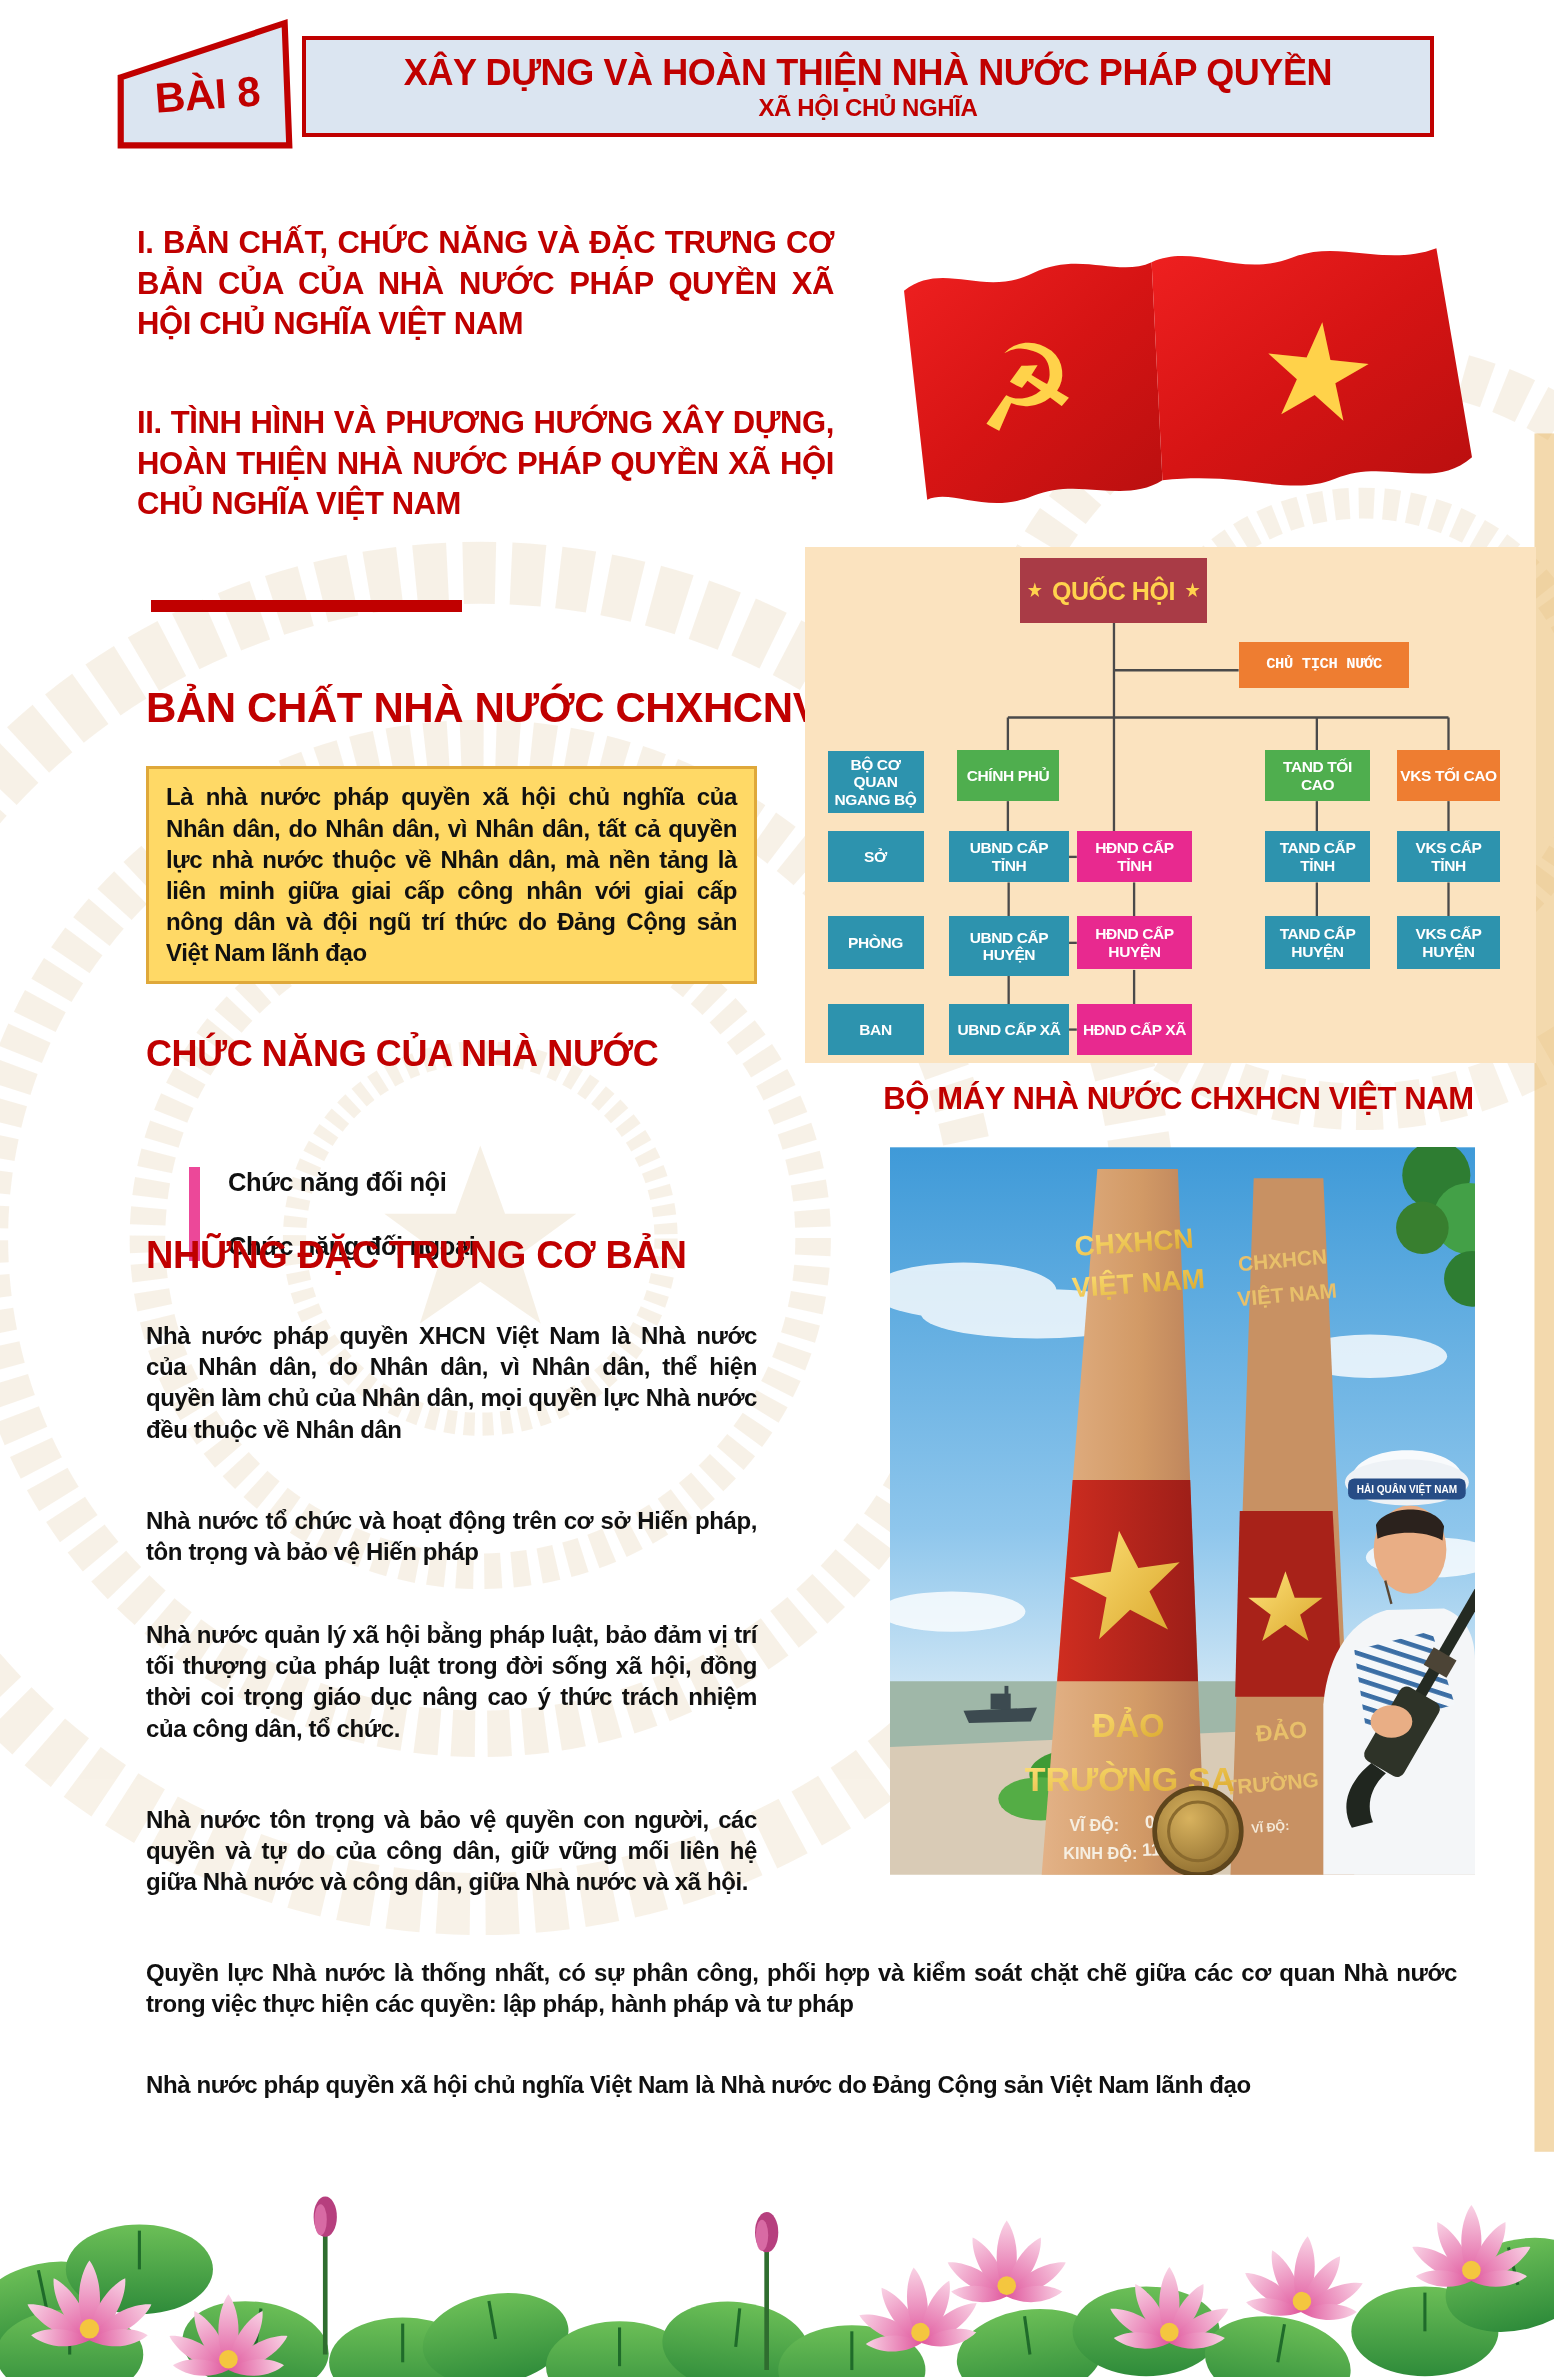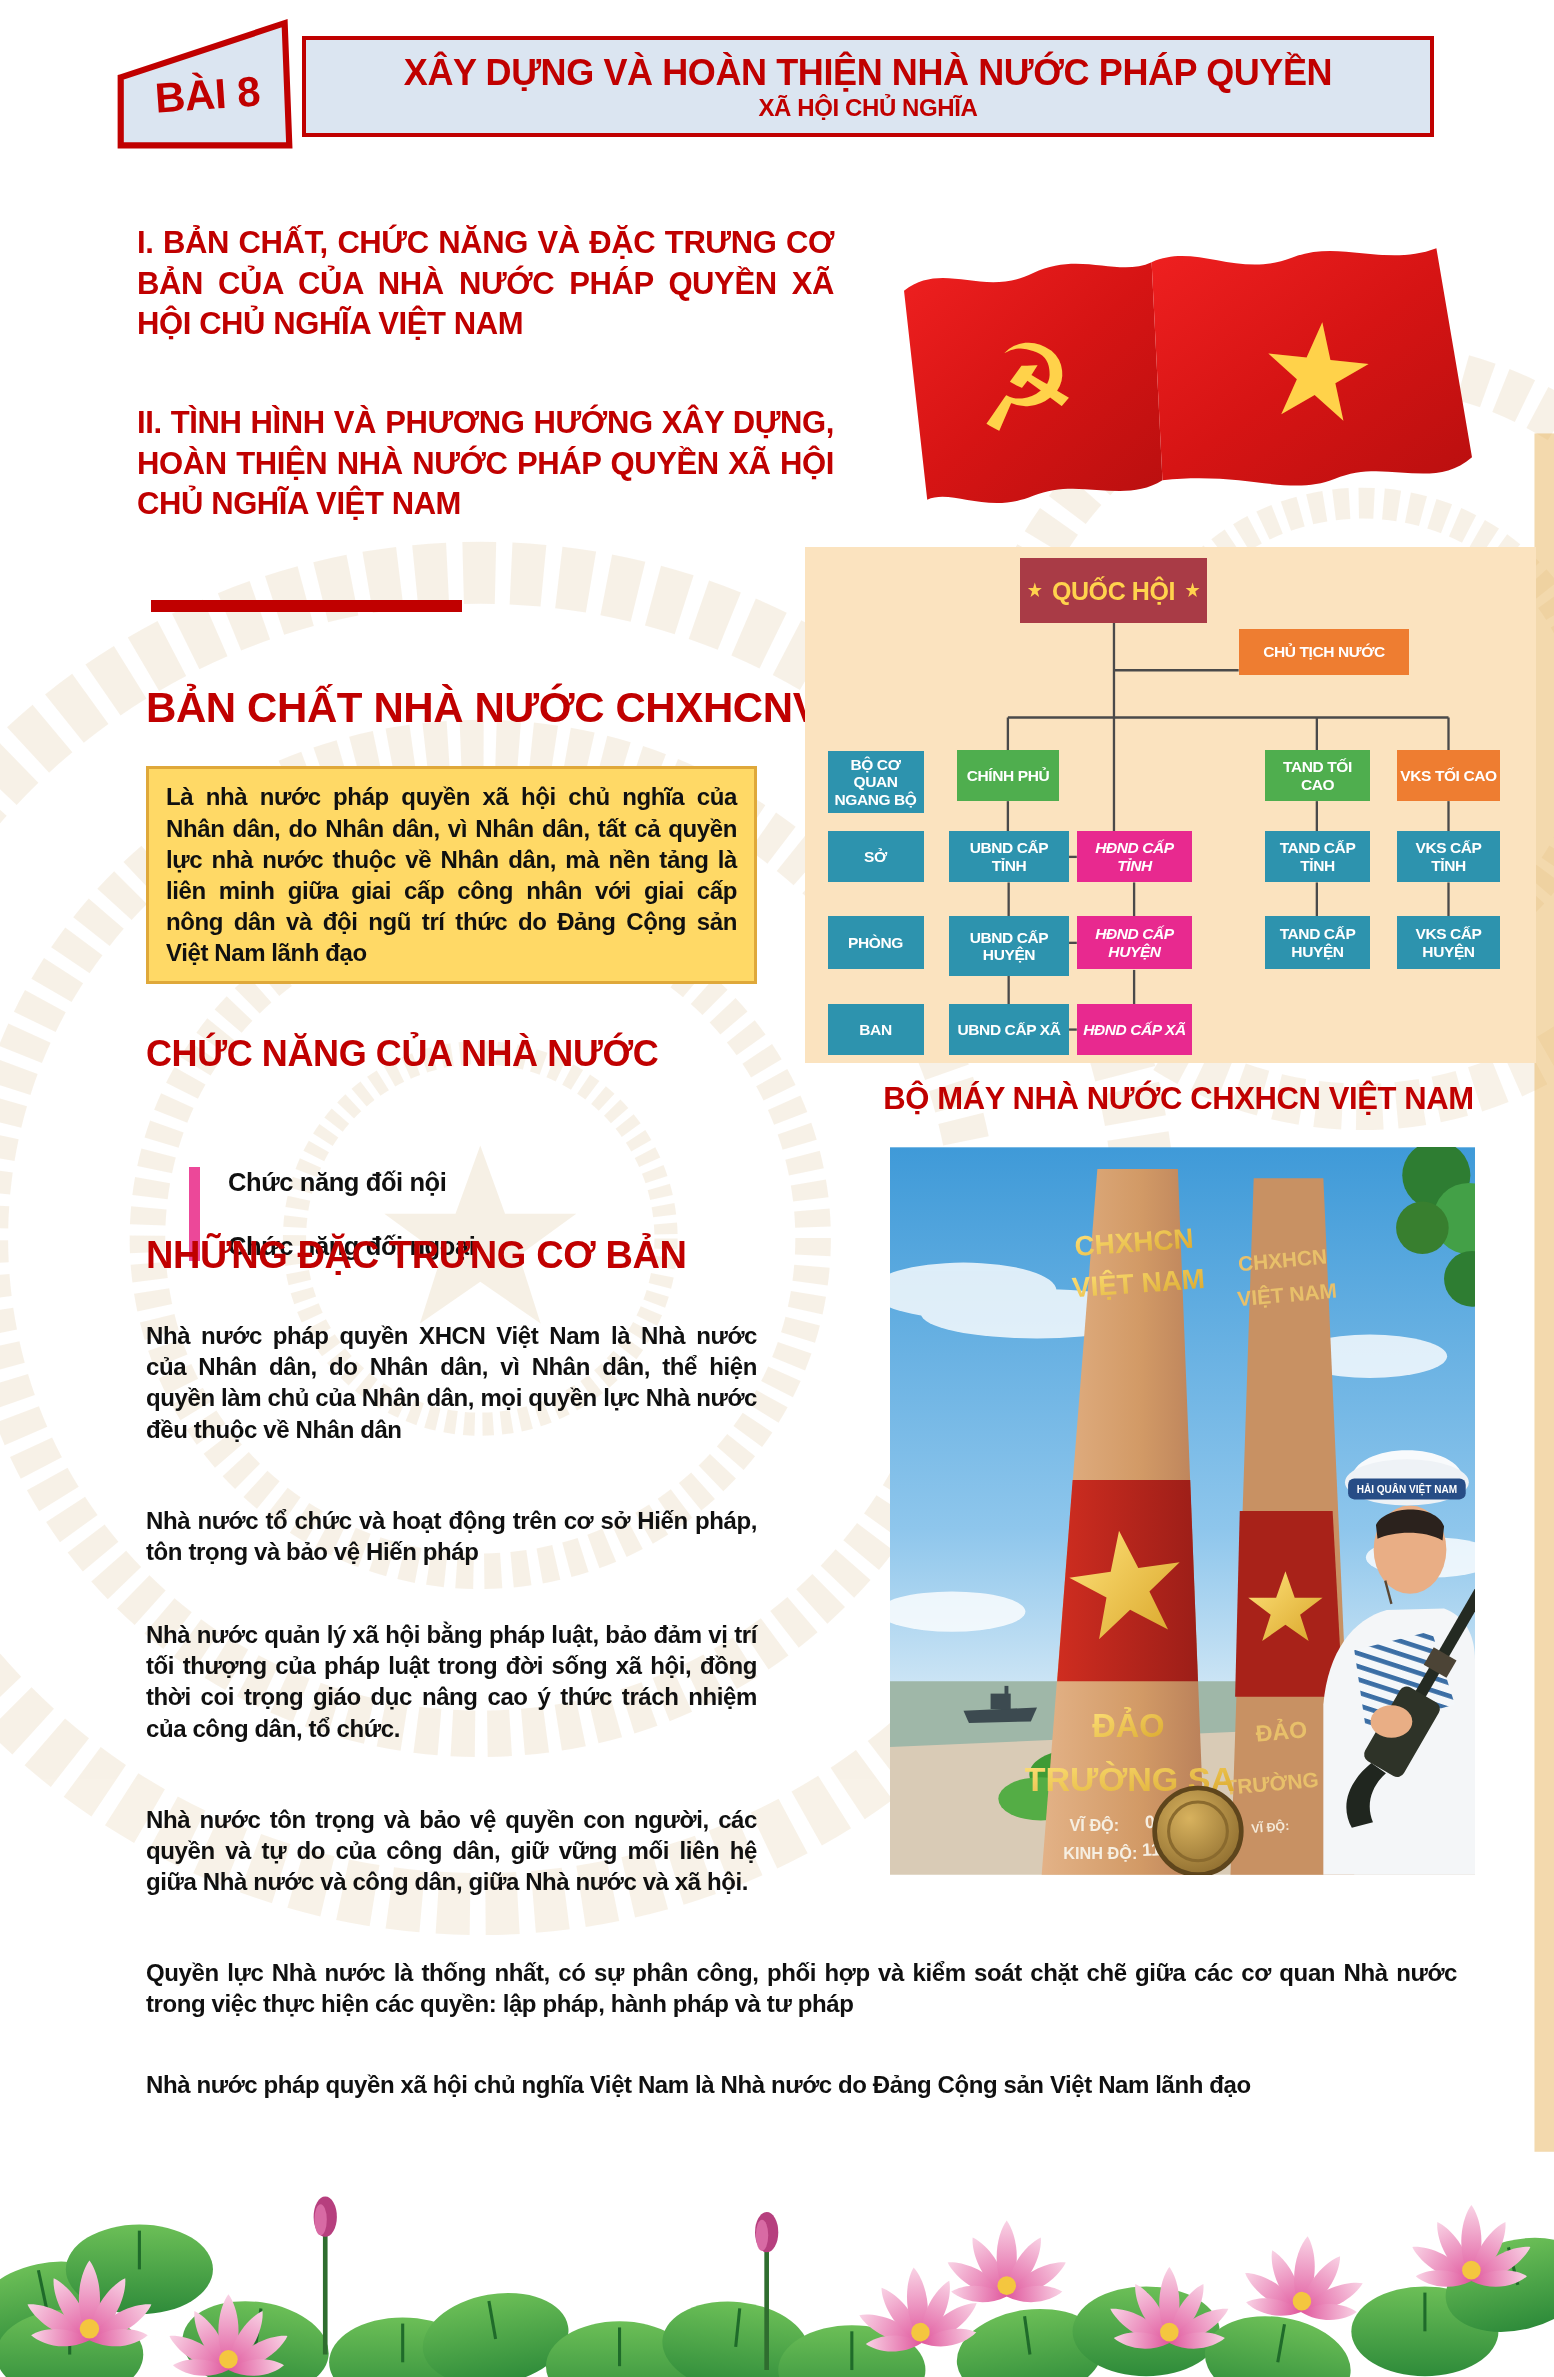--- a/index.html
+++ b/index.html
@@ -56,21 +56,21 @@
   
   .chart-panel{left:805px; top:547px; width:731px; height:516px; background:#fbe3bf;}
   .node{
     position:absolute; display:flex; align-items:center; justify-content:center;
     text-align:center; color:#fff; font-weight:800; font-size:15.5px; line-height:1.12;
     box-sizing:border-box; padding:2.3px 3.1px;
   }
   .node.teal{background:#2d93ae;}
   .node.green{background:#4fae4e;}
   .node.orange{background:#ee7d31;}
-  .node.pink{background:#e8298f;font-style:italic;}
+  .node.pink{background:#e8298f;}
   .node.qh{background:#a93b46; color:#ffd34d; font-size:25px; gap:9.3px;}
   .node.qh .st{font-size:20px;}
   .chart-caption{
     left:852px; top:1081px; width:653px; text-align:center;
     font-size:31px; font-weight:800; color:#c00000;
   }
   
   svg text{font-family:"Liberation Sans","DejaVu Sans",sans-serif;}
 </style>
 </head>
@@ -166,21 +166,21 @@
         <line x1="341" y1="511" x2="351" y2="511"></line>
         <line x1="341" y1="623" x2="351" y2="623"></line>
       </g>
     </svg>
 
     <div class="node qh cond" style="left:215px;top:11px;width:187px;height:65px;">
       <span class="st">★</span>
       <span>QUỐC HỘI</span>
       <span class="st">★</span>
     </div>
-    <div class="node orange cond" style="left:434px;top:82px;width:170px;height:46px;">
+    <div class="node orange cond" style="left:434px;top:95px;width:170px;height:46px;font-family:Liberation Mono, monospace;">
         <span>CHỦ TỊCH NƯỚC</span>
       </div>
 
     <div class="node teal cond" style="left:22.5px;top:204px;width:96px;height:62px;">
         <span>BỘ CƠ QUAN NGANG BỘ</span>
       </div>
     <div class="node green cond" style="left:152px;top:203px;width:102px;height:51px;">
         <span>CHÍNH PHỦ</span>
       </div>
     <div class="node green cond" style="left:460px;top:203px;width:105px;height:51px;">

